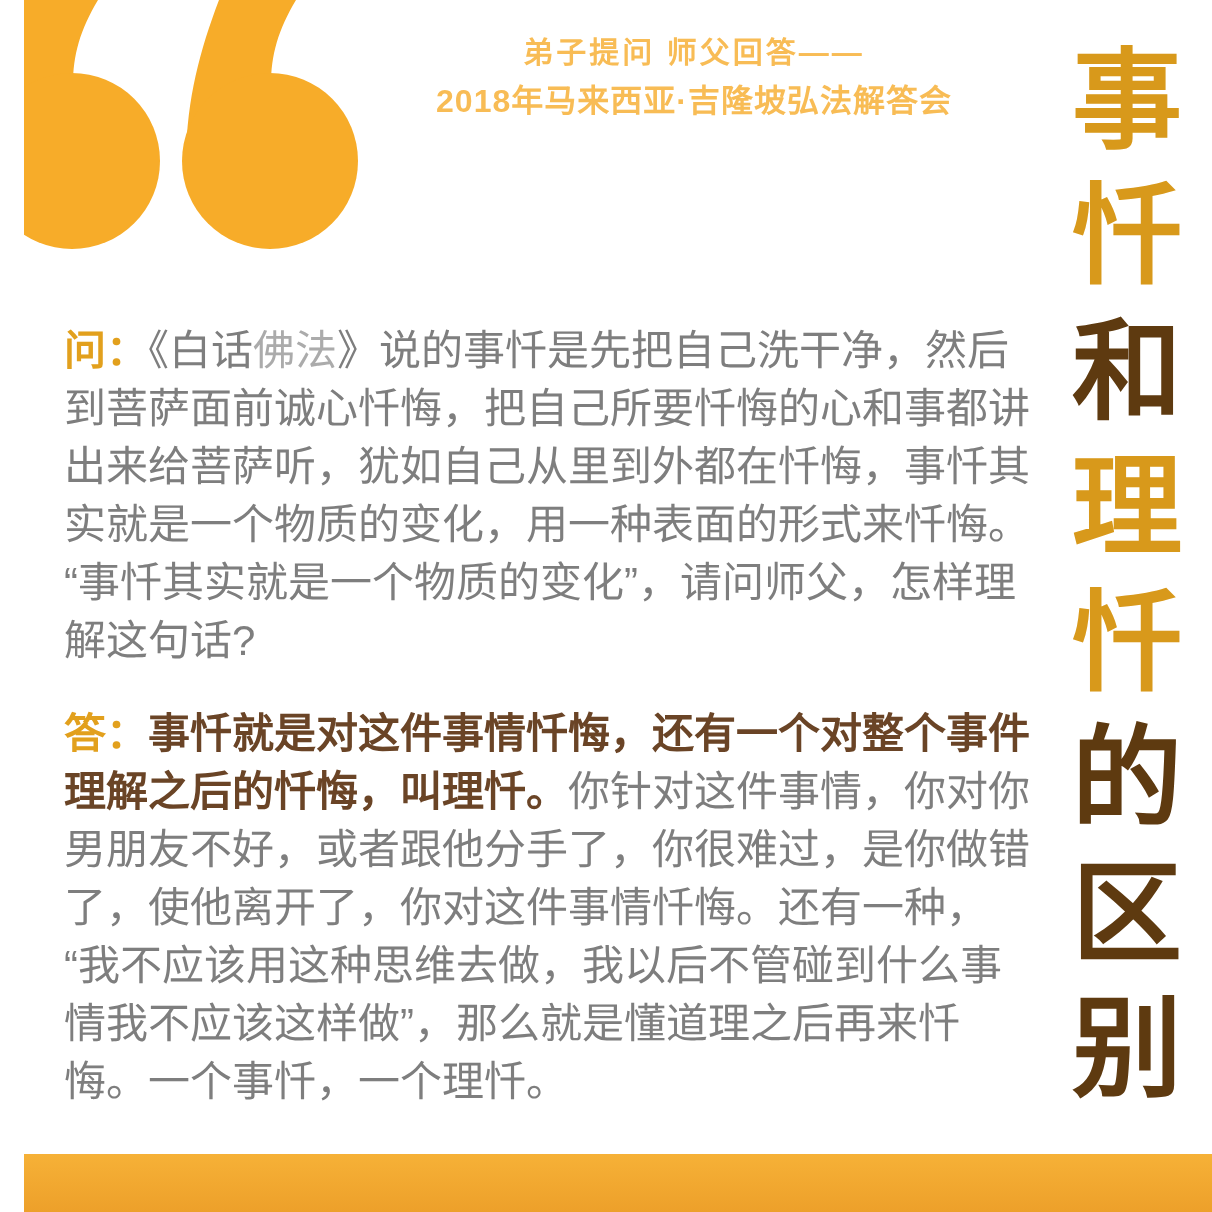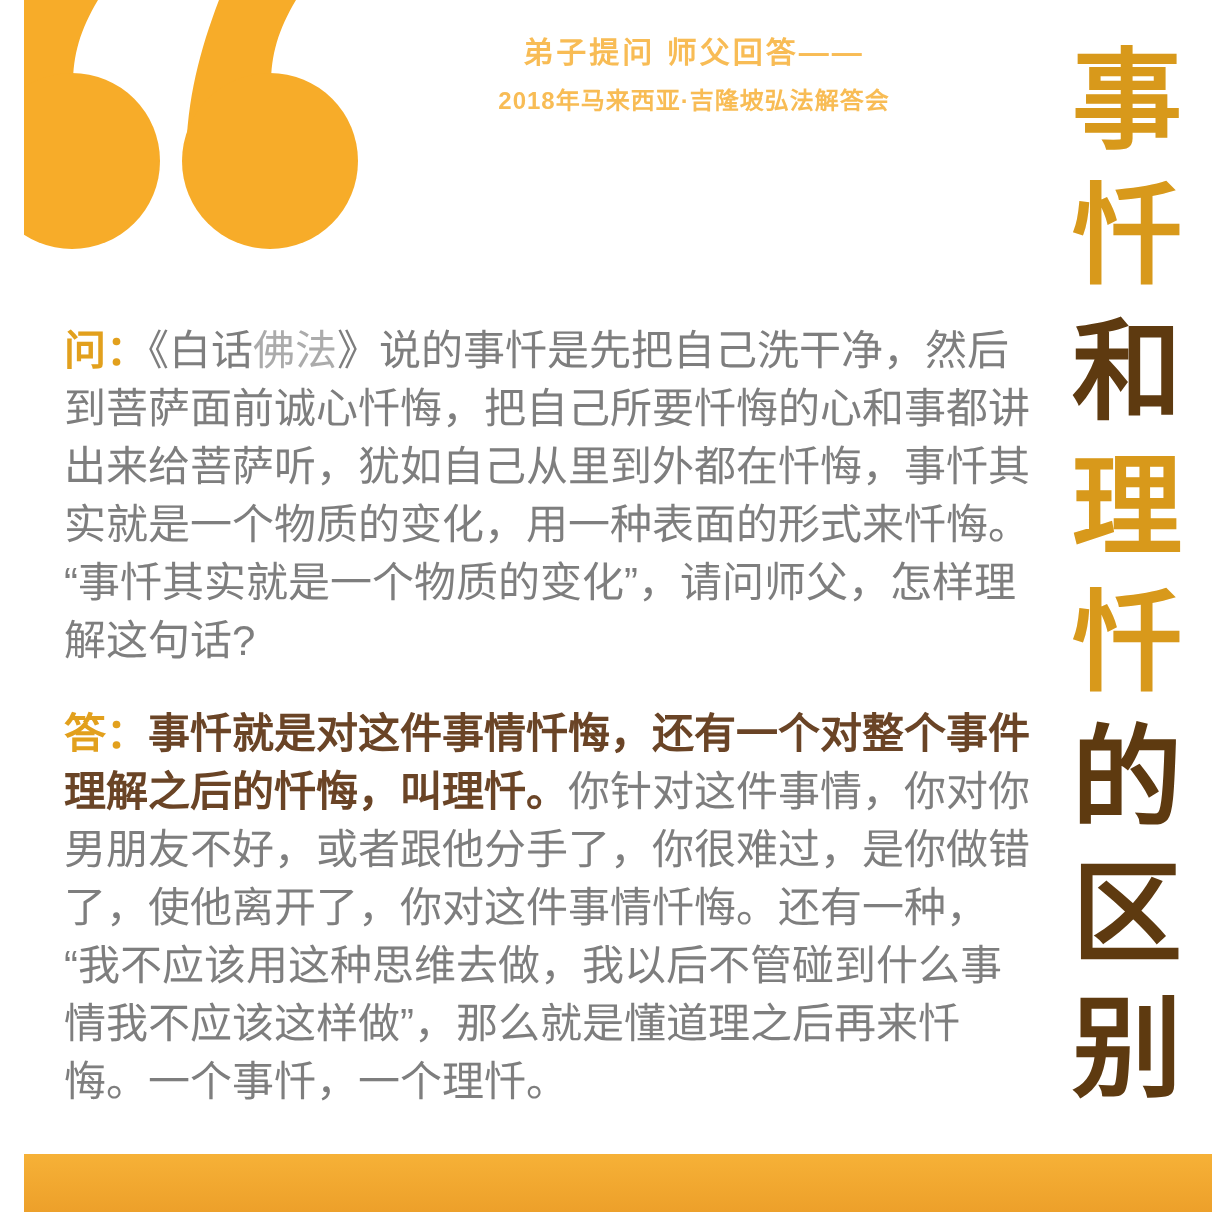--- a/index.html
+++ b/index.html
@@ -16,21 +16,21 @@
     color:var(--accent-orange);
     display:block;
   }
   .header{
     position:absolute;top:30px;left:340px;width:660px;
     text-align:center;
     color:var(--header-orange);
     font-weight:700;
   }
   .header .l1{font-size:30px;line-height:46px;letter-spacing:3px;}
-  .header .l2{font-size:24px;line-height:50px;letter-spacing:1px;}
+  .header .l2{font-size:32px;line-height:50px;letter-spacing:1px;}
   .qa{
     position:absolute;left:40px;width:975px;
     font-size:42px;line-height:58px;
     color:var(--body-gray);
     font-weight:500;
     text-align:left;
   }
   .question{top:322px;}
   .answer{top:705px;}
   .label{color:var(--label-gold);font-weight:700;}

